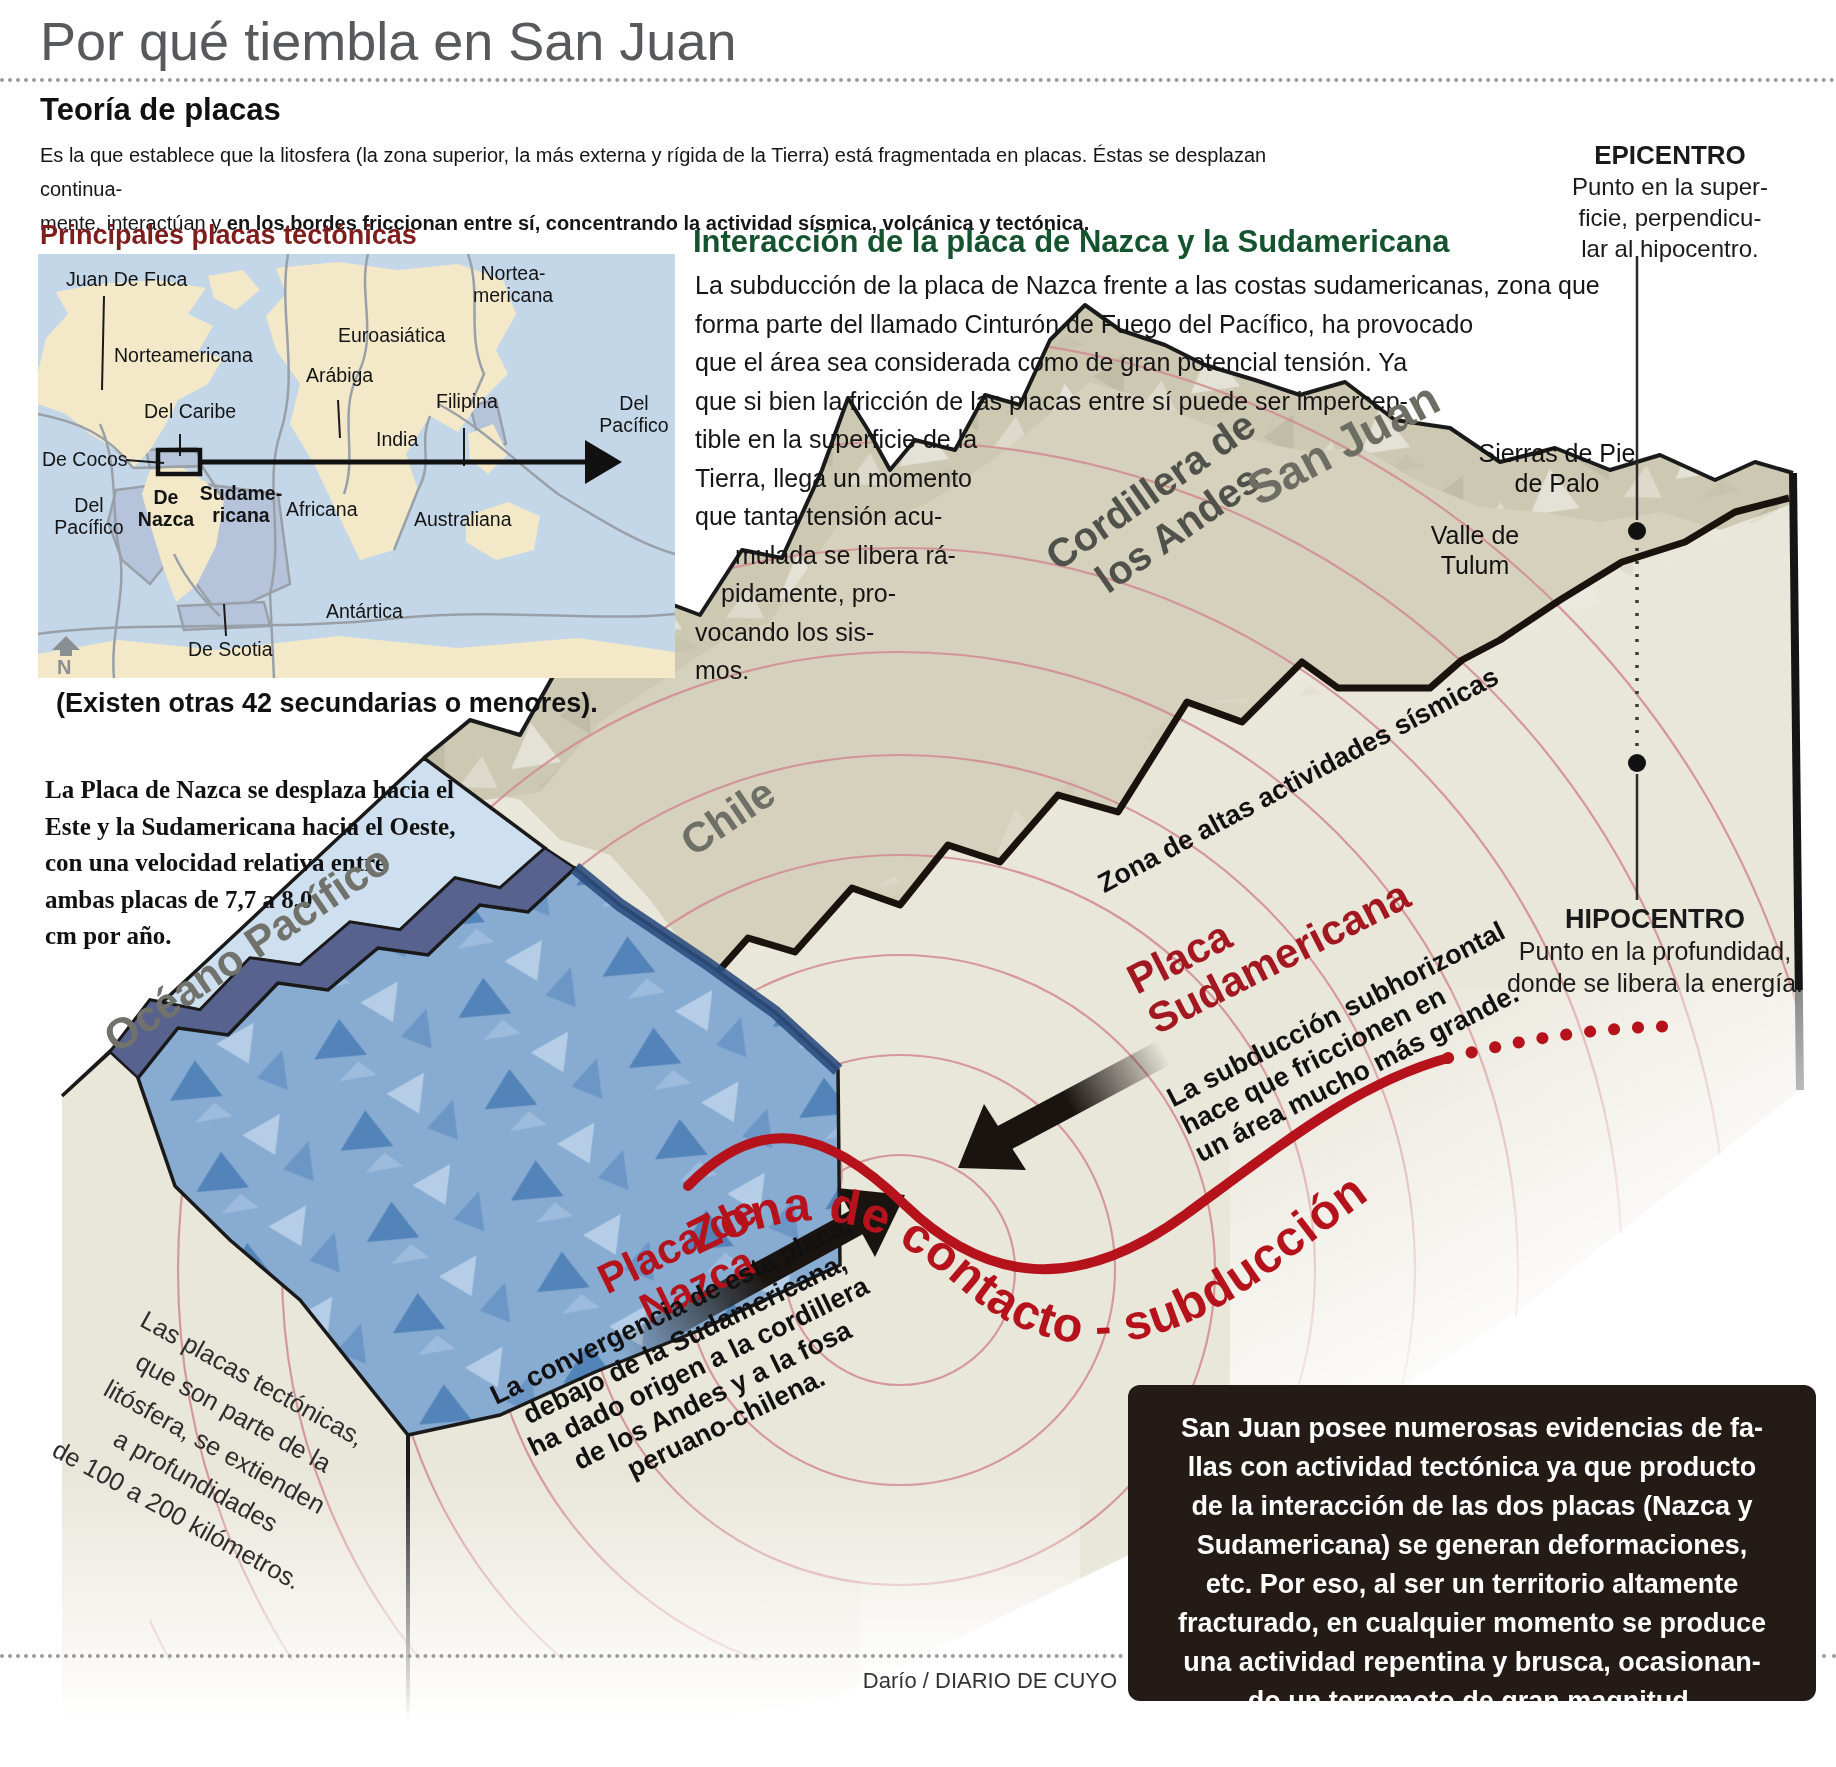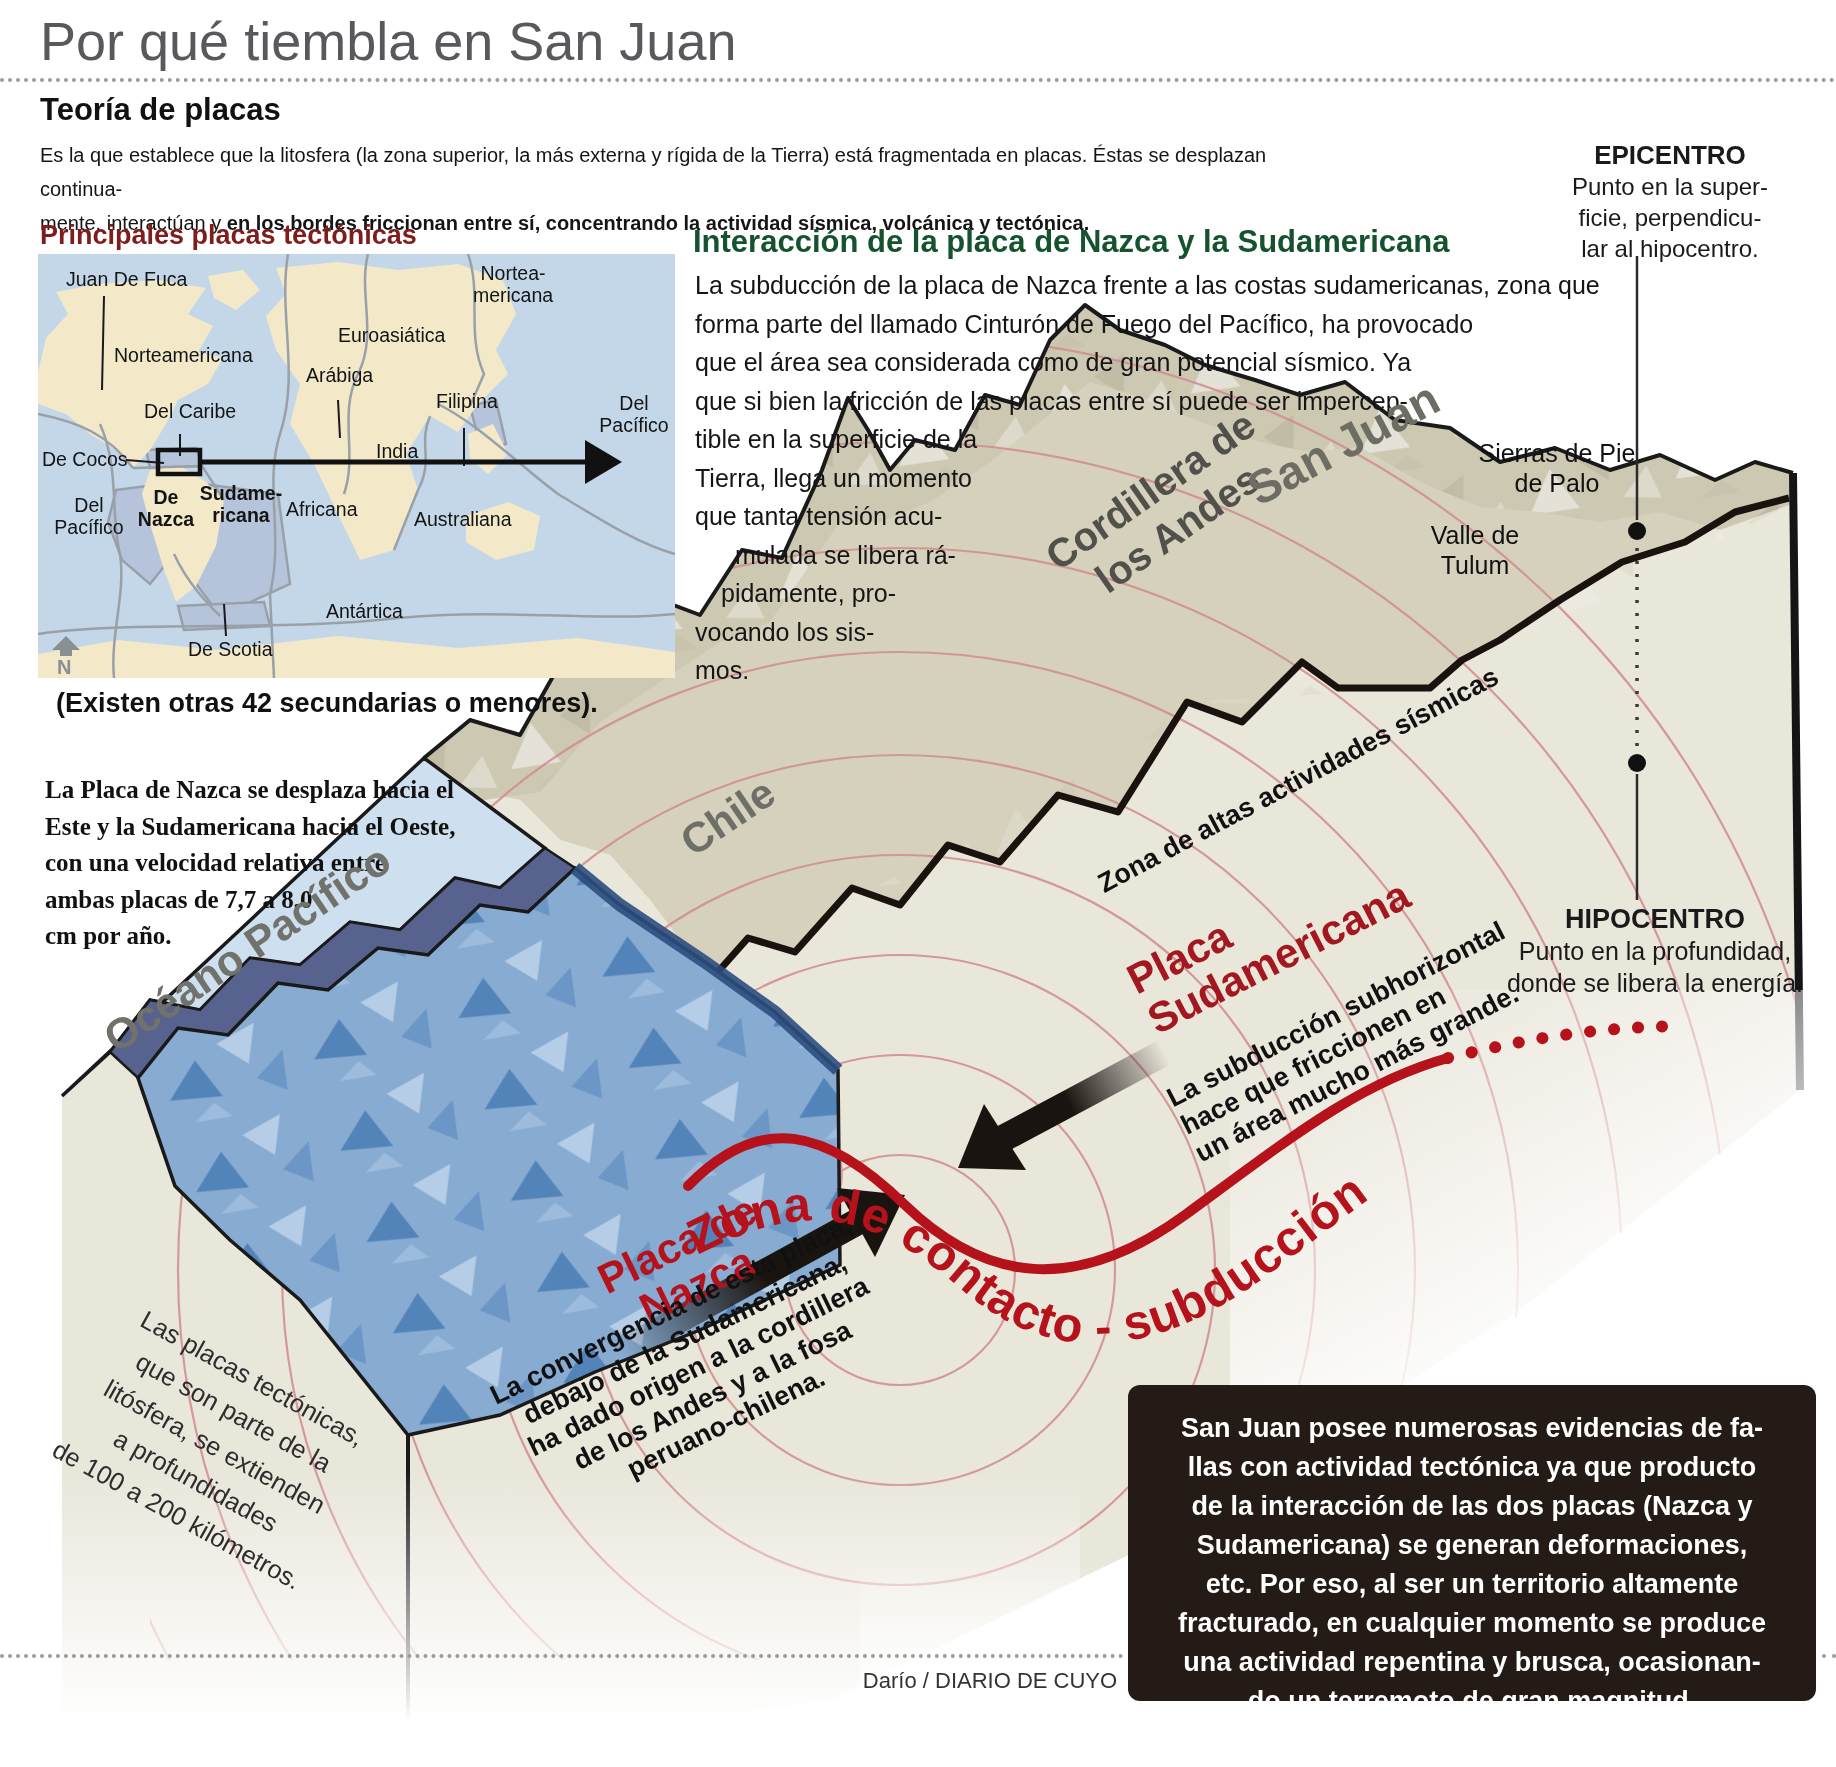--- a/index.html
+++ b/index.html
@@ -240,21 +240,21 @@
     </svg>
 
     <div class="maplbl" style="left:28px;top:14px;">Juan De Fuca</div>
     <div class="maplbl" style="left:76px;top:90px;">Norteamericana</div>
     <div class="maplbl c" style="left:420px;top:8px;width:110px;">Nortea-
 mericana</div>
     <div class="maplbl" style="left:300px;top:70px;">Euroasiática</div>
     <div class="maplbl" style="left:268px;top:110px;">Arábiga</div>
     <div class="maplbl" style="left:106px;top:146px;">Del Caribe</div>
     <div class="maplbl" style="left:4px;top:194px;">De Cocos</div>
-    <div class="maplbl" style="left:338px;top:186px;">India</div>
+    <div class="maplbl" style="left:338px;top:174px;">India</div>
     <div class="maplbl" style="left:398px;top:136px;">Filipina</div>
     <div class="maplbl c" style="left:556px;top:138px;width:80px;">Del
 Pacífico</div>
     <div class="maplbl c" style="left:6px;top:240px;width:90px;">Del
 Pacífico</div>
     <div class="maplbl b c" style="left:88px;top:232px;width:80px;">De
 Nazca</div>
     <div class="maplbl b c" style="left:148px;top:228px;width:110px;">Sudame-
 ricana</div>
     <div class="maplbl" style="left:248px;top:244px;">Africana</div>
@@ -273,21 +273,21 @@
     <circle cx="1637" cy="531" r="9" fill="#111"></circle>
     <line x1="1637" y1="548" x2="1637" y2="750" stroke="#3a3a3a" stroke-width="3.5" stroke-dasharray="3 10"></line>
     <circle cx="1637" cy="763" r="9" fill="#111"></circle>
     <line x1="1637" y1="774" x2="1637" y2="900" stroke="#2b2b2b" stroke-width="2.5"></line>
   </svg>
 
   <div class="abs inter-head">Interacción de la placa de Nazca y la Sudamericana</div>
   <div class="abs inter-lines">
     <div>La subducción de la placa de Nazca frente a las costas sudamericanas, zona que</div>
     <div>forma parte del llamado Cinturón de Fuego del Pacífico, ha provocado</div>
-    <div>que el área sea considerada como de gran potencial sísmico. Ya</div>
+    <div>que el área sea considerada como de gran potencial tensión. Ya</div>
     <div>que si bien la fricción de las placas entre sí puede ser impercep-</div>
     <div>tible en la superficie de la</div>
     <div>Tierra, llega un momento</div>
     <div>que tanta tensión acu-</div>
     <div class="l8">mulada se libera rá-</div>
     <div class="l9">pidamente, pro-</div>
     <div>vocando los sis-</div>
     <div>mos.</div>
   </div>
 

